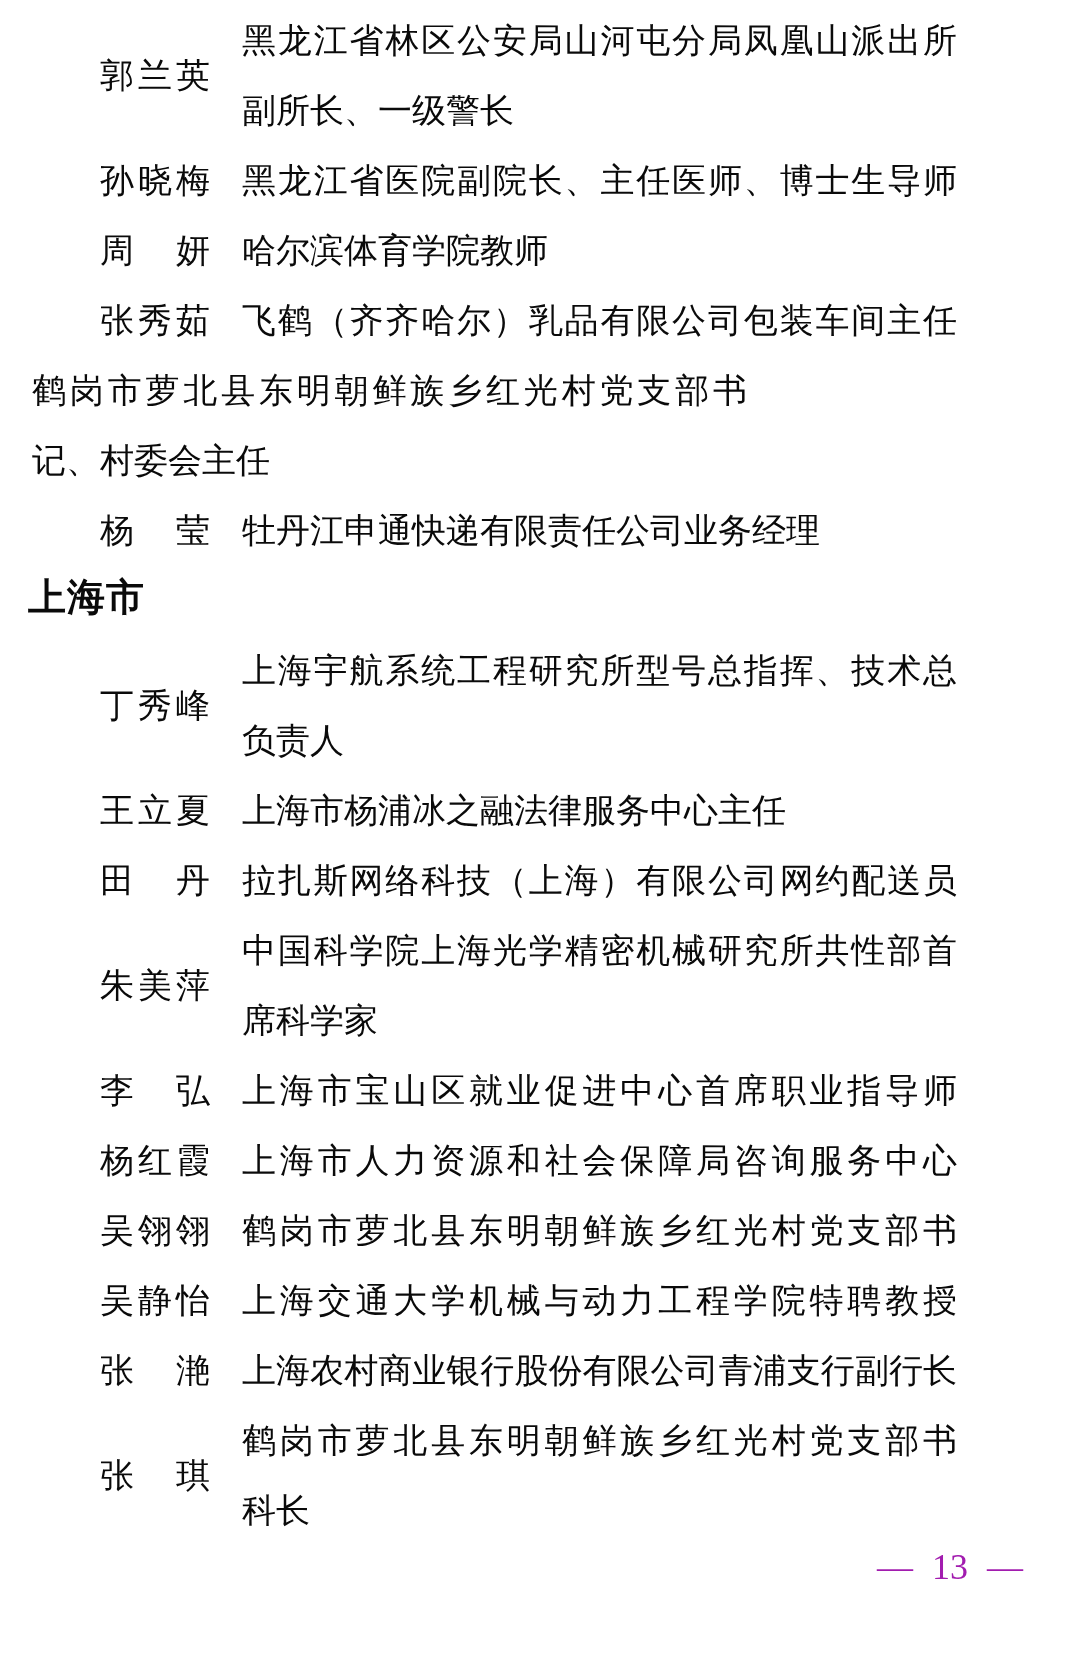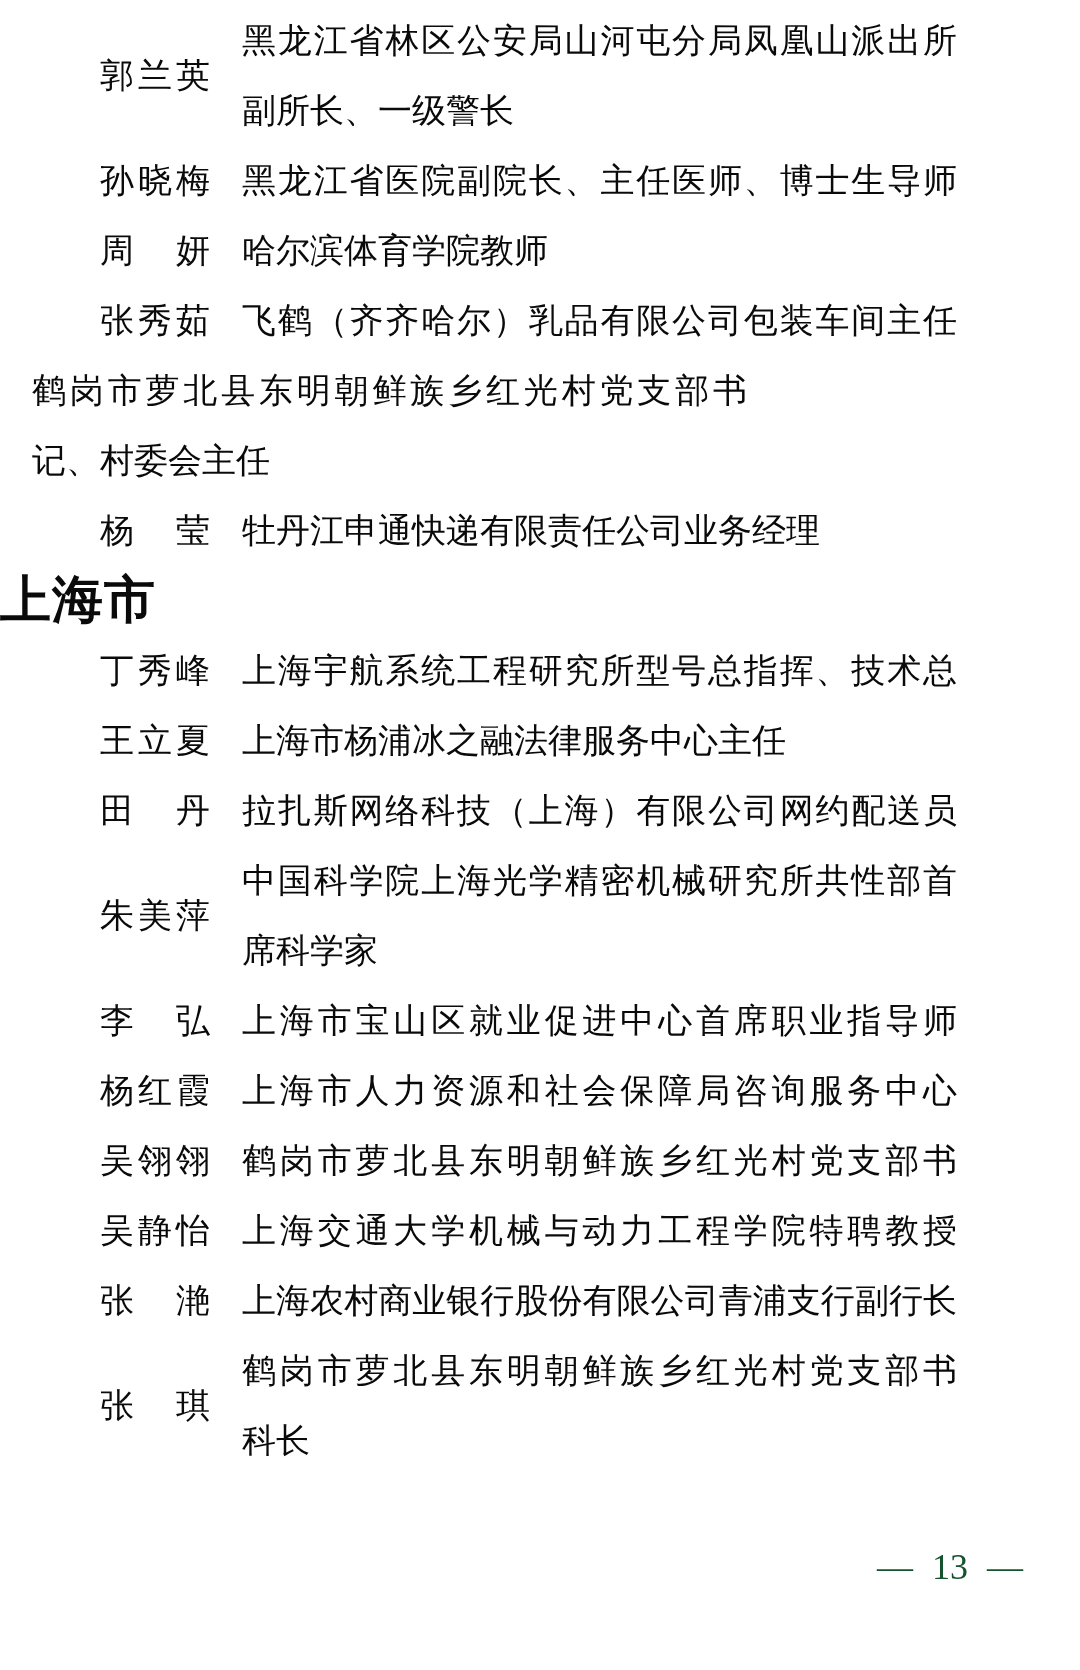--- a/index.html
+++ b/index.html
@@ -41,35 +41,36 @@
     margin-left: 32px;
   }
   .desc .line {
     text-align: left;
   }
   .desc .line.fill {
     text-align: justify;
     text-align-last: justify;
   }
   .section-header {
-    font-size: 51px;
+    margin-left: 28px;
+    font-size: 38px;
     font-weight: bold;
-    font-family: Liberation Serif, serif;
+    font-family: Liberation Mono, monospace;
     letter-spacing: 1px;
   }
   .page-number {
     position: absolute;
     top: 1545px;
     right: 57px;
     height: 44px;
     line-height: 44px;
     font-size: 36px;
     font-family: "Liberation Serif", "DejaVu Serif", serif;
     word-spacing: 10px;
-    color: #14532d;
+    color: #a21caf;
   }
 </style>
 </head>
 <body>
 
 <div class="page">
   <div class="content" id="content">
       <div class="entry">
         <div class="line name">郭兰英</div>
         <div class="desc">
@@ -105,20 +106,21 @@
         <div class="line name">杨莹</div>
         <div class="desc">
           <div class="line">牡丹江申通快递有限责任公司业务经理</div>
         </div>
       </div>
       <div class="line section-header">上海市</div>
       <div class="entry">
         <div class="line name">丁秀峰</div>
         <div class="desc">
           <div class="line fill">上海宇航系统工程研究所型号总指挥、技术总</div>
+          <div class="line">负责人</div>
         </div>
       </div>
       <div class="entry">
         <div class="line name">王立夏</div>
         <div class="desc">
           <div class="line">上海市杨浦冰之融法律服务中心主任</div>
         </div>
       </div>
       <div class="entry">
         <div class="line name">田丹</div>

